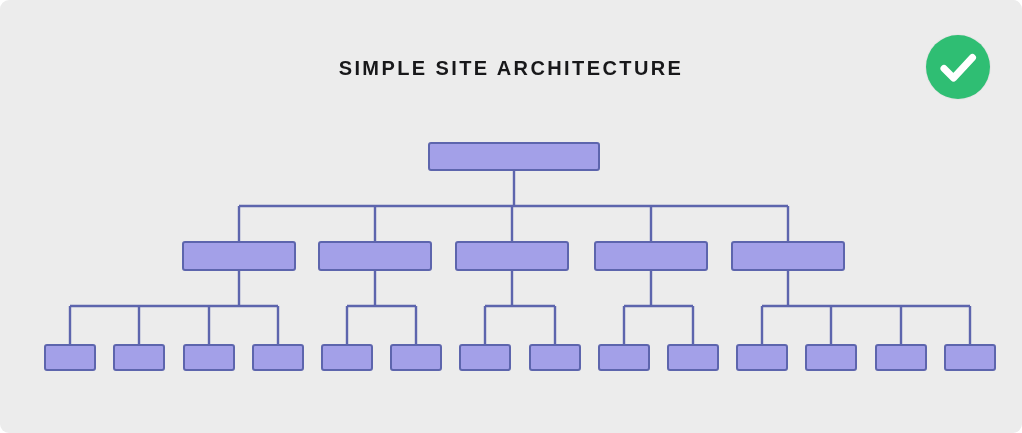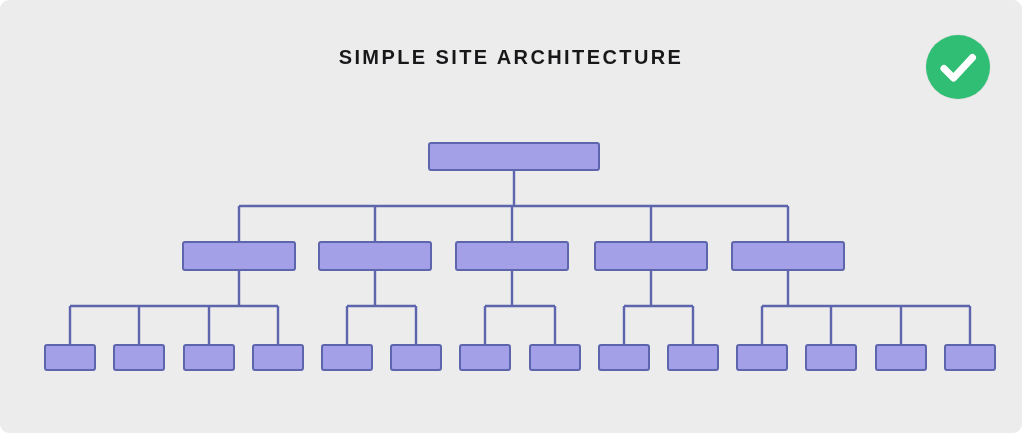--- a/index.html
+++ b/index.html
@@ -17,21 +17,21 @@
     position: relative;
     width: 1022px;
     height: 433px;
     background: #ececec;
     border-radius: 9px;
     overflow: hidden;
   }
   #diagram-title {
     position: absolute;
     left: 0;
-    top: 46px;
+    top: 57px;
     width: 1022px;
     text-align: center;
     font-family: "Liberation Sans", sans-serif;
     font-size: 20px;
     font-weight: bold;
     letter-spacing: 2.4px;
     color: #18181a;
     white-space: nowrap;
   }
   #status-badge {

